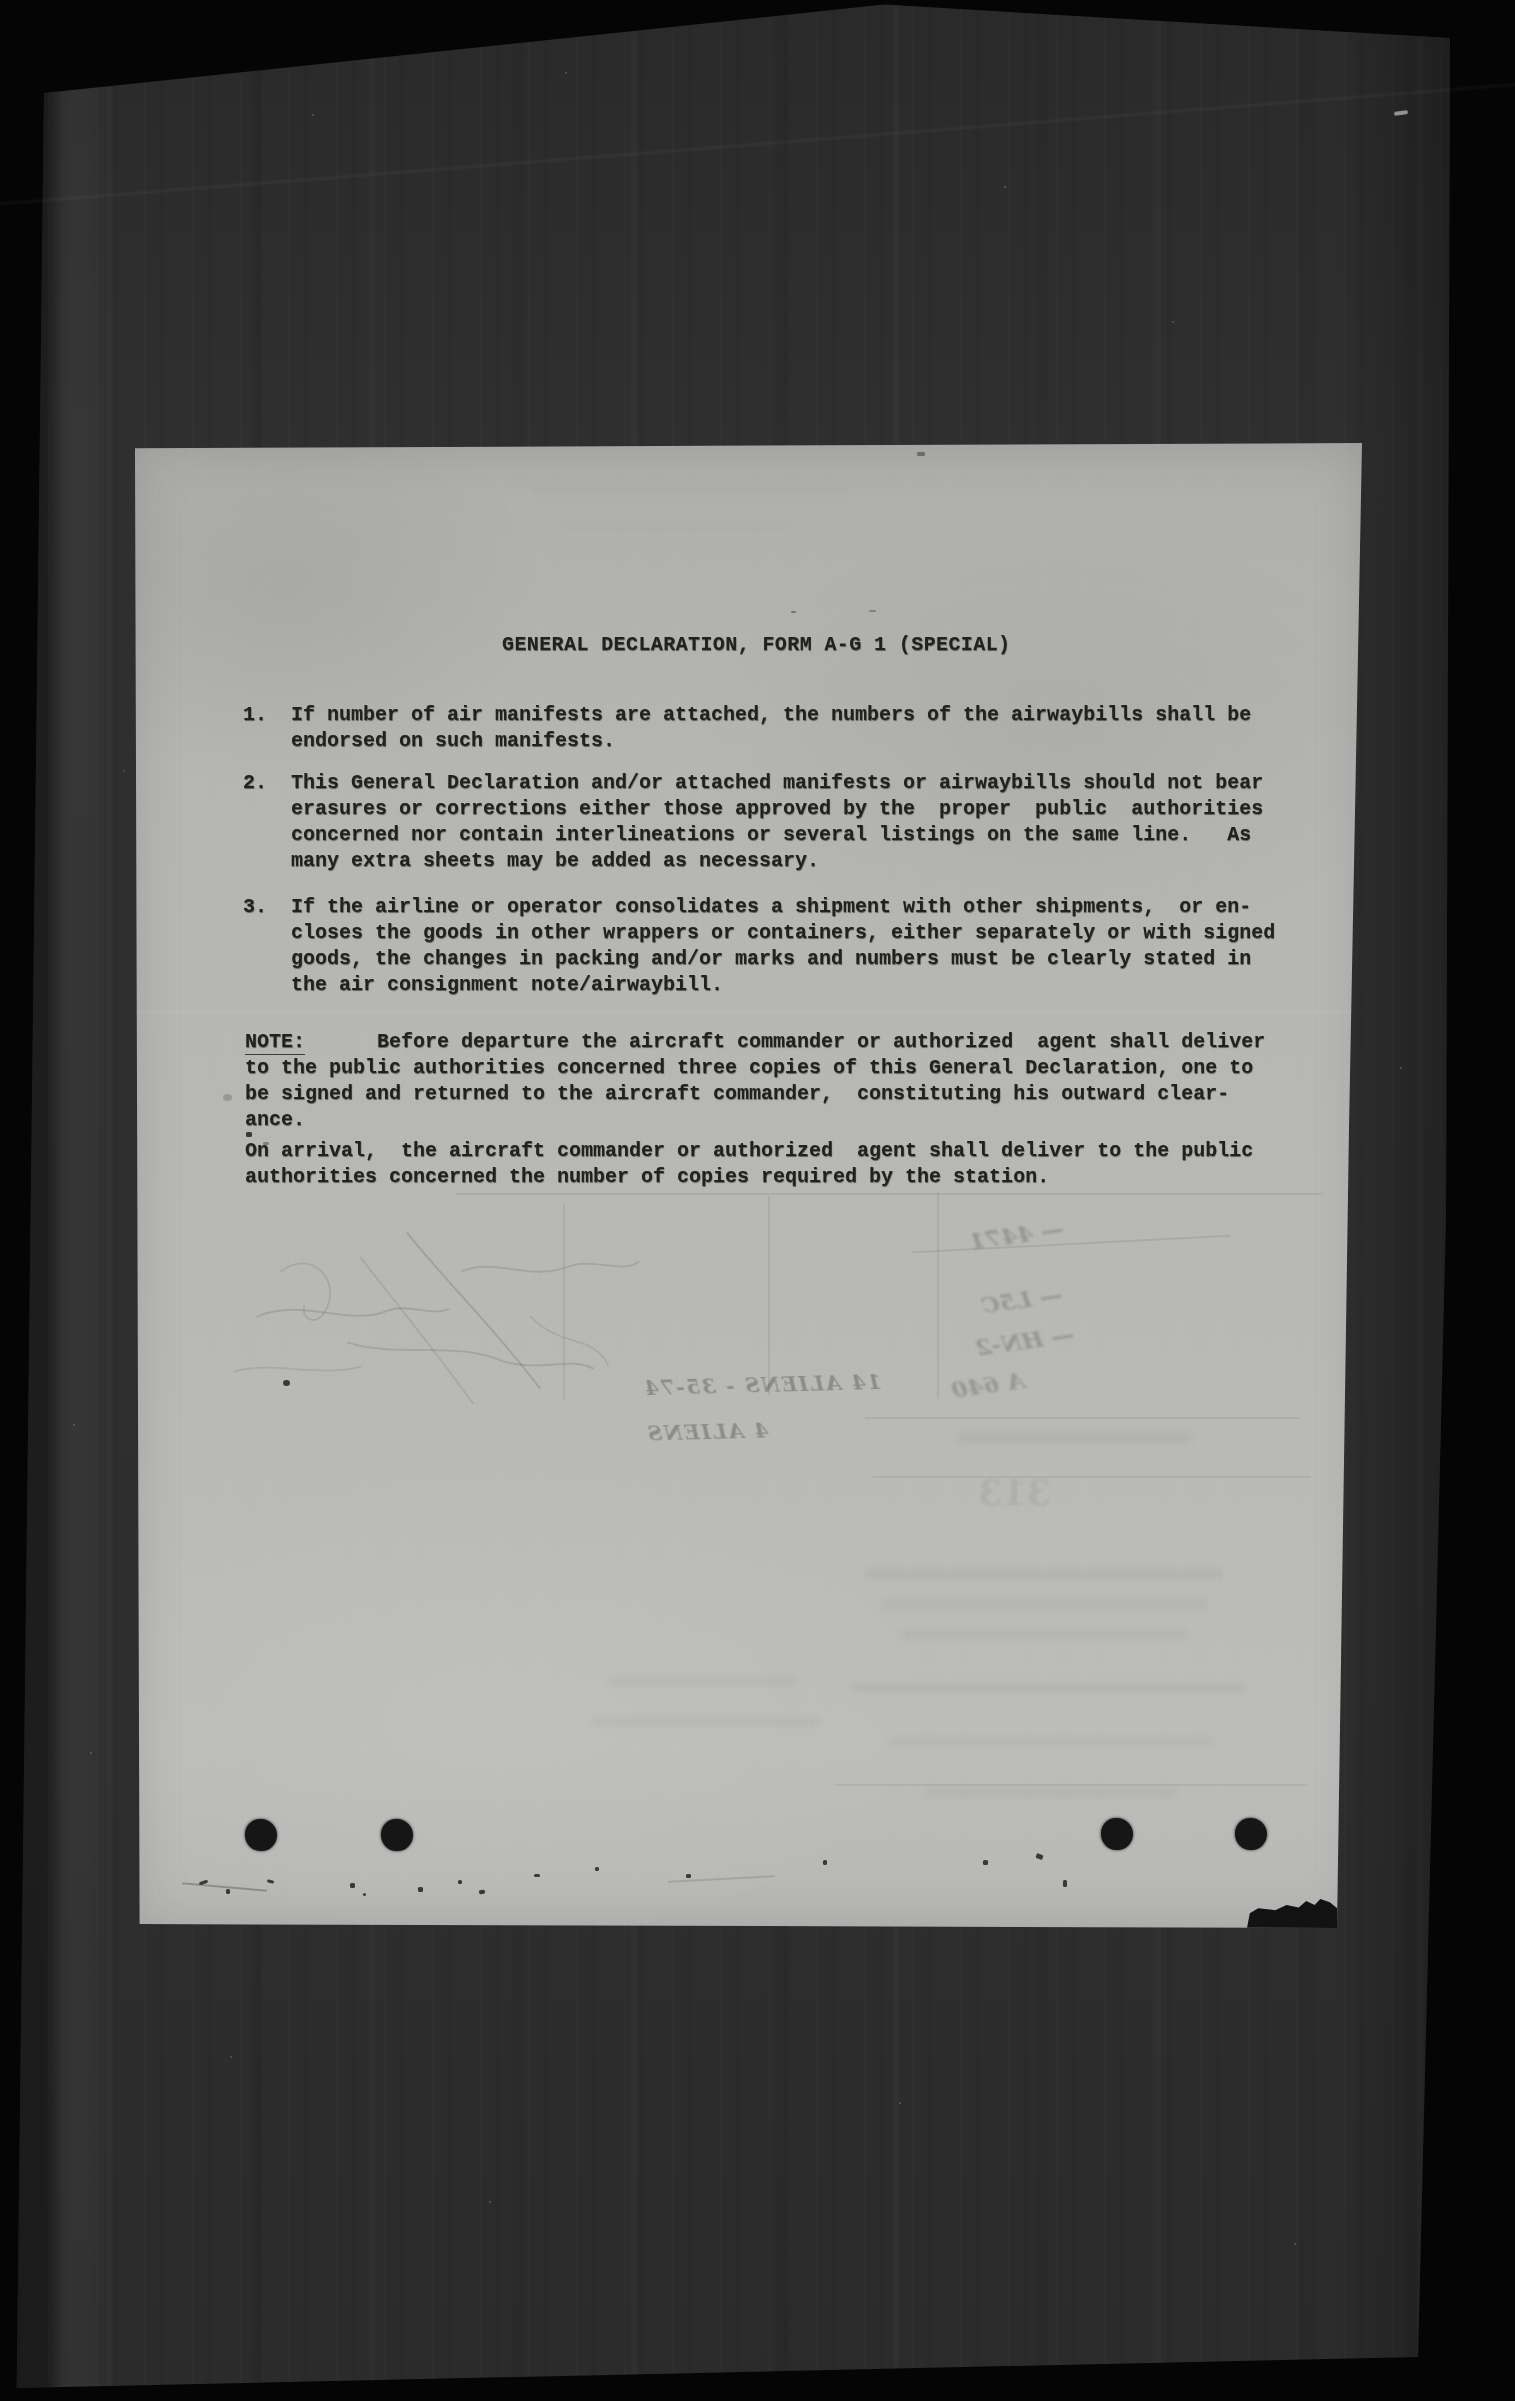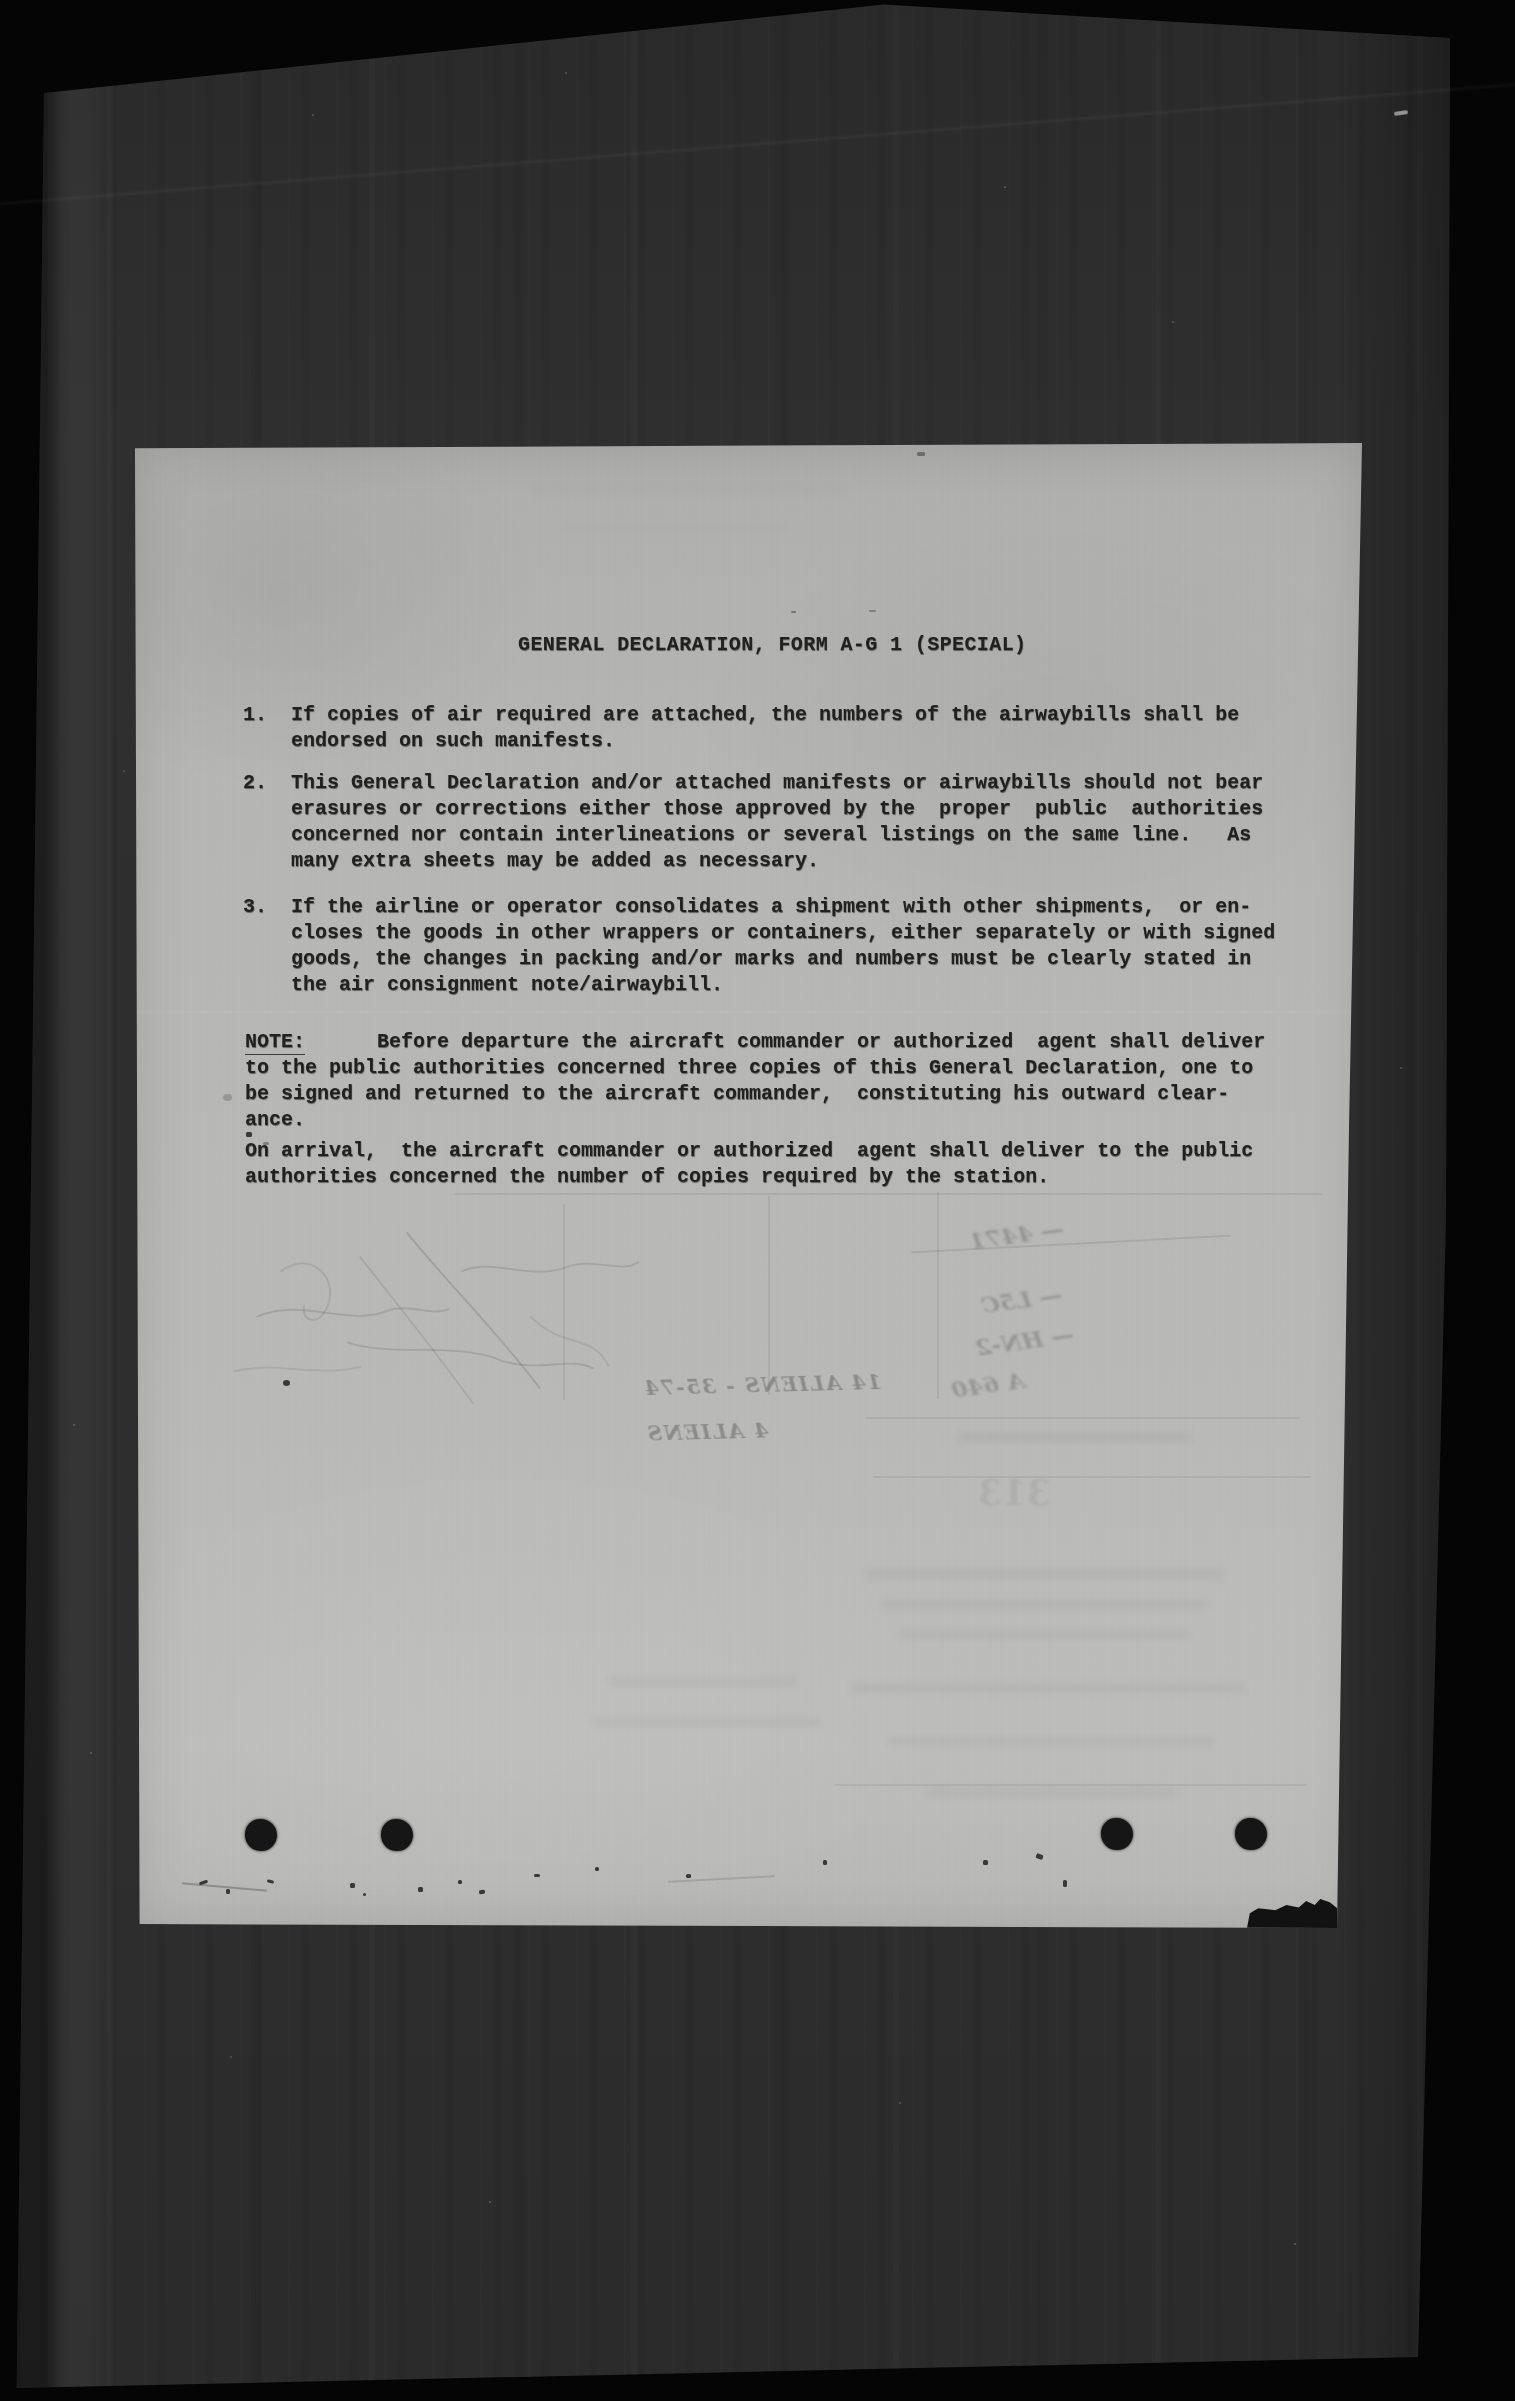--- a/index.html
+++ b/index.html
@@ -25,21 +25,21 @@
       radial-gradient(685px 380px at 30% 85%, rgba(255,255,255,.05), rgba(0,0,0,0) 70%),
       radial-gradient(533px 320px at 75% 20%, rgba(0,0,0,.045), rgba(0,0,0,0) 70%),
       radial-gradient(380px 289px at 12% 10%, rgba(0,0,0,.05), rgba(0,0,0,0) 70%),
       repeating-linear-gradient(90deg, rgba(255,255,255,.015) 0 1.5px, rgba(0,0,0,0) 1.5px 6.8px),
       linear-gradient(180deg,#aeaeac 0,#b5b5b3 22%,#b8b8b6 60%,#bcbcba 88%,#b7b7b5 100%);
     clip-path: polygon(0px 5.3px, 1227px 0px, 1214px 685px, 1202px 1485px, 4.6px 1481px);
     box-shadow: inset 0 0 53px rgba(0,0,0,.12);}
   
   .typed{position:absolute;color:#21211f;font-weight:700;font-size:20px;line-height:26px;
     white-space:pre-wrap;text-shadow:0.4px 0.5px 0.8px rgba(25,25,25,.55);}
-  .title{letter-spacing:0.4px;margin-left:16px;}
+  .title{letter-spacing:0.4px;}
   .item{position:absolute;display:flex;}
   .item .num{width:48px;flex:0 0 48px;}
   .item .txt{width:1012px;}
   .note-label{text-decoration:none;border-bottom:1.9px solid rgba(30,30,30,.8);padding-bottom:0.8px;}
   .para{width:1027px;}
   
   .vline{position:absolute;width:1.5px;background:rgba(85,85,85,.12);filter:blur(0.4px);}
   .hline{position:absolute;height:1.5px;background:rgba(85,85,85,.11);filter:blur(0.4px);}
   .crease{position:absolute;left:0;top:568px;width:1227px;height:2.3px;background:rgba(255,255,255,.08);filter:blur(1.1px);}
   .ghost{position:absolute;background:rgba(105,105,105,.6);opacity:.14;filter:blur(3px);border-radius:4.6px;}
@@ -92,21 +92,21 @@
     <span class="mark" style="left:734px;top:167px;width:6.8px;height:2.3px;opacity:.4"></span>
     <span class="mark" style="left:782px;top:9px;width:8.4px;height:3.8px;opacity:.55"></span>
 
     <div class="ghost" style="left:396px;top:43px;width:320px;height:9px;opacity:.06"></div>
     <div class="ghost" style="left:426px;top:79px;width:228px;height:8.4px;opacity:.05"></div>
 
     <div class="typed title" style="left:367px;top:189px">GENERAL DECLARATION, FORM A-G 1 (SPECIAL)</div>
 
     <div class="item typed" style="left:108px;top:259px">
       <div class="num">1.</div>
-      <div class="txt">If copies of air required are attached, the numbers of the airwaybills shall be
+      <div class="txt">If number of air manifests are attached, the numbers of the airwaybills shall be
 endorsed on such manifests.</div>
     </div>
 
     <div class="item typed" style="left:108px;top:327px">
       <div class="num">2.</div>
       <div class="txt">This General Declaration and/or attached manifests or airwaybills should not bear
 erasures or corrections either those approved by the  proper  public  authorities
 concerned nor contain interlineations or several listings on the same line.   As
 many extra sheets may be added as necessary.</div>
     </div>

